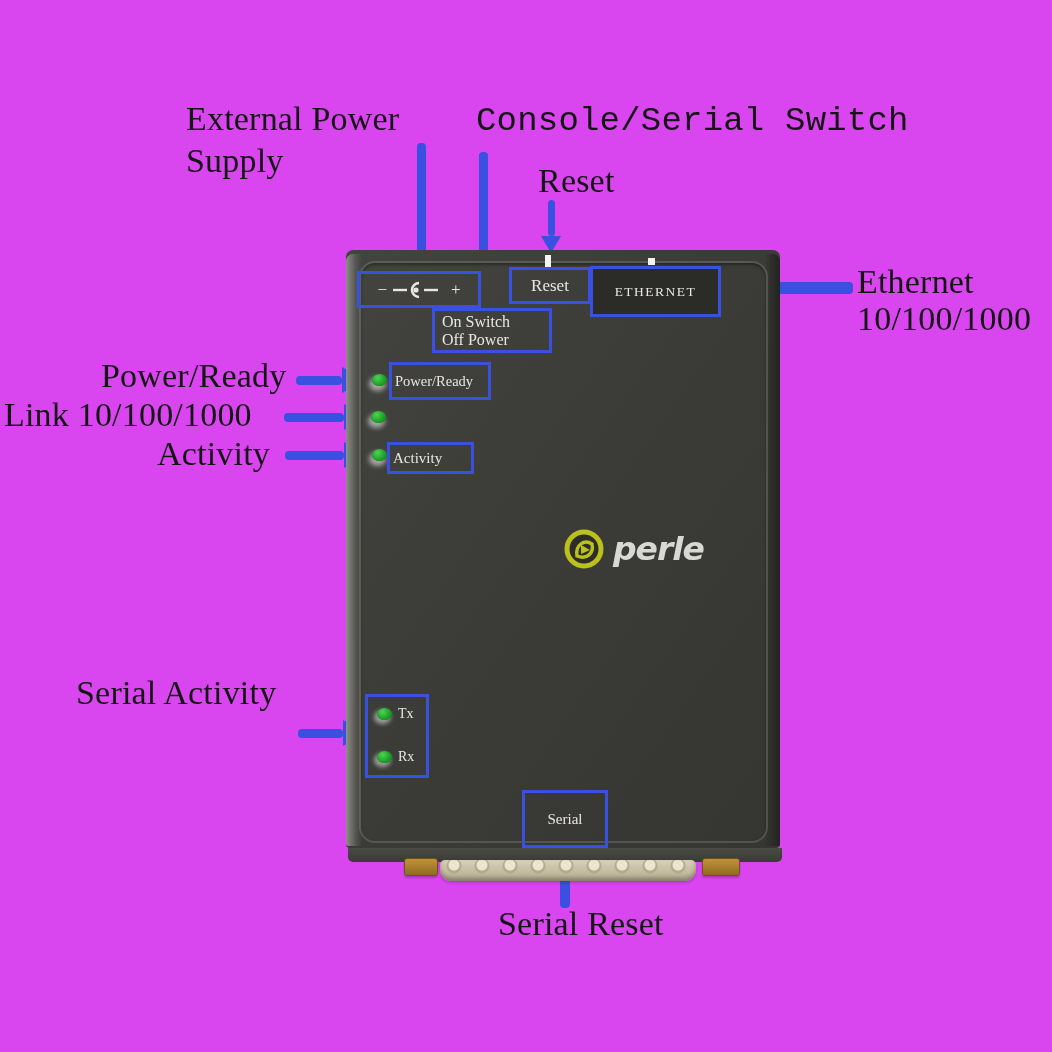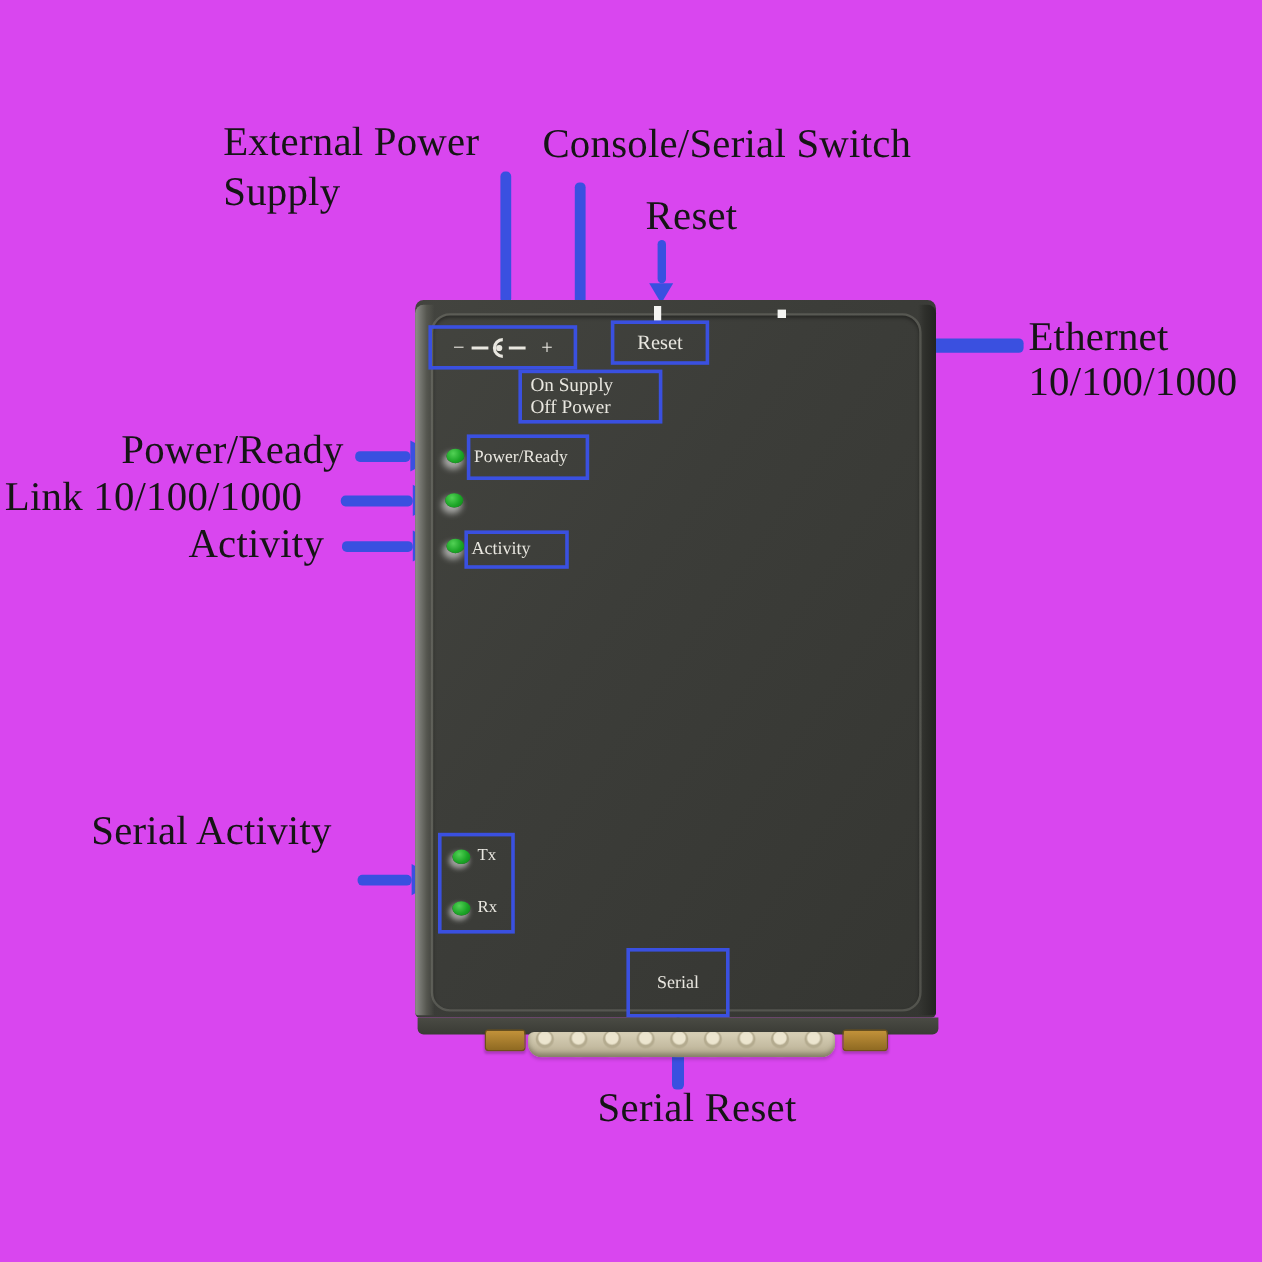--- a/index.html
+++ b/index.html
@@ -7,21 +7,21 @@
     position:relative;width:1052px;height:1052px;background:#d946ef;
     font-family:"Liberation Serif", serif;overflow:hidden;
   }
   
   .ann{
     position:absolute;color:var(--label-black,#151515);
     font-size:34px;line-height:1.24;letter-spacing:.2px;white-space:nowrap;
   }
   .ann.wrap{white-space:normal;}
   #lbl-eps{left:186px;top:98px;width:265px;}
-  #lbl-css{left:452px;top:100px;}
+  #lbl-css{left:476px;top:100px;font-family:Liberation Mono, monospace;}
   #lbl-reset{left:538px;top:160px;}
   #lbl-eth{left:857px;top:263px;width:205px;line-height:1.1;}
   #lbl-pr{left:101px;top:355px;}
   #lbl-link{left:4px;top:394px;text-align:center;}
   #lbl-act{left:157px;top:433px;}
   #lbl-sa{left:76px;top:672px;text-align:right;}
   #lbl-sp{left:498px;top:903px;}
 
   
   .arrow{position:absolute;display:flex;}
@@ -182,23 +182,26 @@
         <circle cx="24" cy="10" r="2.6" fill="#e9e7e0"></circle>
         <line x1="32" y1="10" x2="46" y2="10" stroke="#e9e7e0" stroke-width="2.4"></line>
       </svg>
       <span class="sign panel-text">+</span>
     </div>
 
     <div class="callout" id="co-reset">
       <span class="panel-text">Reset</span>
     </div>
 
+    <div class="callout" id="co-eth">
+      <span class="panel-text">ETHERNET</span>
+    </div>
 
     <div class="callout" id="co-console">
-      <span class="panel-text">On Supply</span>
+      <span class="panel-text">On Switch</span>
       <span class="panel-text">Off Power</span>
     </div>
 
     <div class="led" id="led-pr"></div>
     <div class="callout" id="co-pr">
       <span class="panel-text">Power/Ready</span>
     </div>
     <div class="led" id="led-link"></div>
     <div class="led" id="led-act"></div>
     <div class="callout" id="co-act">
@@ -213,20 +216,28 @@
       <div class="sa-row">
         <div class="led"></div>
         <span class="panel-text">Tx</span>
       </div>
       <div class="sa-row">
         <div class="led"></div>
         <span class="panel-text">Rx</span>
       </div>
     </div>
 
+    <div id="brand">
+      <svg width="44" height="44" viewBox="0 0 44 44">
+        <circle cx="22" cy="22" r="17" fill="#2c2d29" stroke="#bcc01d" stroke-width="5"></circle>
+        <path d="M15 29 C 13 18 22 12 30 17 C 32 26 25 33 15 29 Z" fill="none" stroke="#bcc01d" stroke-width="3.4"></path>
+        <path d="M19 18 L 28 23 L 19 27 Z" fill="#bcc01d"></path>
+      </svg>
+      <span id="brand-name">perle</span>
+    </div>
   </div>
 
   <div id="device-bottom-edge"></div>
   <div id="serial-connector"></div>
   <div class="screw" id="screw-left"></div>
   <div class="screw" id="screw-right"></div>
 
 </div>
 
 </body></html>

